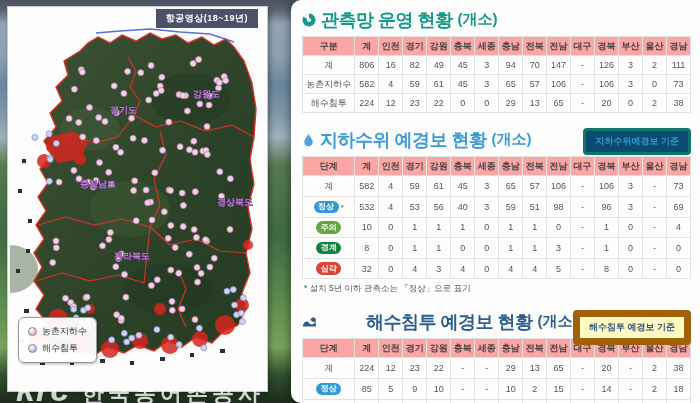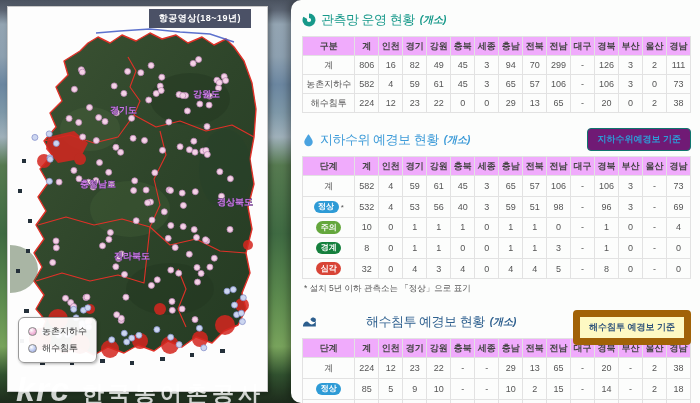--- a/index.html
+++ b/index.html
@@ -7,21 +7,21 @@
   .page-bg { position:absolute; left:0; top:0; width:700px; height:403px;
     background:linear-gradient(to bottom,
       #4a525f 0%, #5b6472 2.5%, #93a4b2 6%, #8da0b0 14%, #6b86a0 21%,
       #7e98a8 28%, #9fb0ba 34%, #567a50 41%, #3f6a42 58%, #5c8a4e 74%,
       #78a35c 86%, #31512f 93%, #1d2b1c 100%); }
 
   
   .map-panel { position:absolute; left:7px; top:6px; width:261px; height:386px;
     background:#fdfdfd; border:1px solid #c9c9c9; box-shadow:2px 2px 5px rgba(0,0,0,.35); }
   .map-panel svg { position:absolute; left:2px; top:2px; }
-  .aerial-label { position:absolute; top:2px; right:16px; background:#4b5166; color:#fff;
+  .aerial-label { position:absolute; top:2px; right:9px; background:#4b5166; color:#fff;
     font-size:9px; font-weight:bold; padding:3px 10px; letter-spacing:0.5px; }
   .map-legend { position:absolute; left:10px; bottom:28px; background:rgba(255,255,255,.95);
     border:1px solid #999; border-radius:6px; padding:5px 9px; box-shadow:1px 1px 3px rgba(0,0,0,.3); }
   .legend-row { display:flex; align-items:center; gap:5px; font-size:9px; color:#333; padding:2px 0; }
   .legend-dot { width:9px; height:9px; border-radius:50%; border:1px solid #888; }
   .legend-dot.pink { background:radial-gradient(circle at 35% 30%, #ffffff 0%, #f2b7d9 55%, #d98bbf 100%); }
   .legend-dot.blue { background:radial-gradient(circle at 35% 30%, #ffffff 0%, #bcc8ef 55%, #8d9bd6 100%); }
   .watermark { position:absolute; left:16px; top:370px; z-index:6; pointer-events:none;
     color:rgba(255,255,255,.8); font-weight:bold; white-space:nowrap; }
   .watermark .wm-logo { font-size:34px; font-style:italic; margin-right:12px; letter-spacing:1px; }
@@ -29,31 +29,31 @@
 
   .prov-label { font-size:9px; font-weight:bold; fill:#c77ae0; paint-order:stroke; stroke:#3d2b52; stroke-width:.6px; }
   .dot-pink { fill:#f4d2e6; stroke:#bb87b4; stroke-width:.8; }
   .dot-blue { fill:#ccd6f0; stroke:#8892cc; stroke-width:.8; }
 
   
   .data-panel { position:absolute; left:291px; top:0; width:409px; height:403px;
     background:#fcfdfc; border-radius:10px 0 0 10px; box-shadow:-3px 0 7px rgba(0,0,0,.3);
     padding:8px 9px 6px 11px; }
   .section-head { display:flex; align-items:center; gap:5px; margin-bottom:5px; position:relative; height:23px; }
-  .section-title { font-size:13px; font-weight:normal; letter-spacing:-0.5px; }
-  .section-unit { font-size:10px; font-weight:bold; margin-top:0;font-style:italic; }
+  .section-title { font-size:18px; font-weight:bold; letter-spacing:-0.5px; }
+  .section-unit { font-size:15px; font-weight:bold; margin-top:0; }
   .head-btn { position:absolute; right:0; top:0; font-size:9px; font-weight:bold; border-radius:4px;
     padding:4px 9px; cursor:pointer; font-family:"Liberation Sans",sans-serif; }
   .btn-filled { background:#1fa193; border:1px solid #1fa193; color:#fff; }
-  .btn-outline-blue { background:#701a75; border:1px solid #0f766e; color:#2e9bd6; }
+  .btn-outline-blue { background:#0c4a6e; border:3px solid #0f766e; color:#2e9bd6; }
   .btn-outline-navy { background:#fef9c3; border:7px solid #a16207; color:#33567c; }
 
   table { width:100%; border-collapse:collapse; table-layout:fixed; }
   th, td { border:1px solid #e2e2e2; text-align:center; font-size:9px; color:#555; padding:2.5px 0; }
-  th { background:#f0abfc; font-weight:bold; color:#444; }
+  th { background:#fca5a5; font-weight:bold; color:#444; }
   th:first-child, td:first-child { width:13.5%; }
   table.spaced td { padding:3.5px 0; }
   .badge { display:inline-block; min-width:25px; padding:1.5px 4px; border-radius:10px;
     color:#fff; font-size:8px; font-weight:bold; line-height:1.2; }
   .suffix { font-size:8px; color:#555; }
   .footnote { font-size:8.5px; color:#555; margin:4px 0 0 2px; }
   .sec { margin-bottom:0; }
   .sec + .sec { margin-top:15px; }
 
   
@@ -355,21 +355,21 @@
           <tr>
             <td>계</td>
             <td>806</td>
             <td>16</td>
             <td>82</td>
             <td>49</td>
             <td>45</td>
             <td>3</td>
             <td>94</td>
             <td>70</td>
-            <td>299</td>
+            <td>147</td>
             <td>-</td>
             <td>126</td>
             <td>3</td>
             <td>2</td>
             <td>111</td>
           </tr>
           <tr>
             <td>농촌지하수</td>
             <td>582</td>
             <td>4</td>

